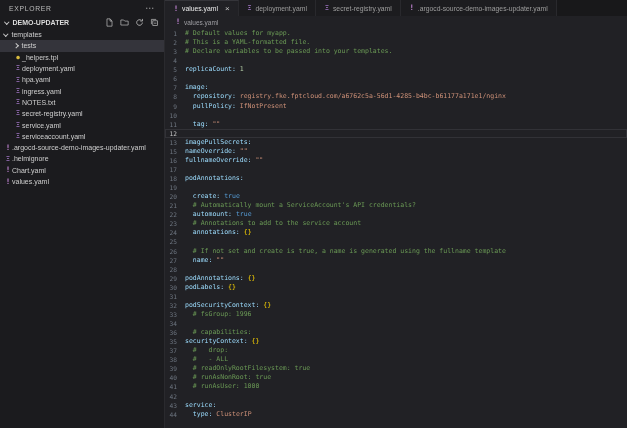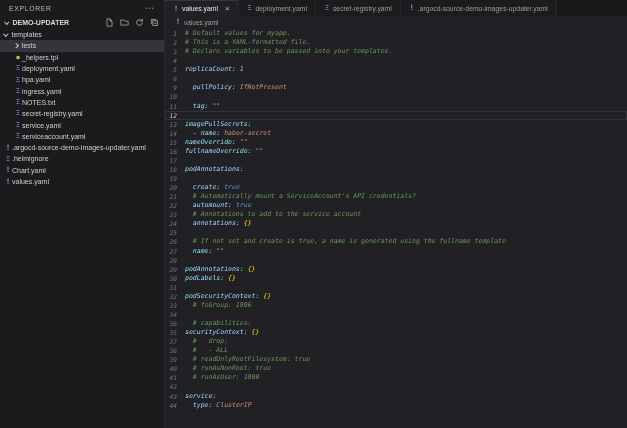--- a/index.html
+++ b/index.html
@@ -38,21 +38,21 @@
     color:#9d9d9d; background:#1c1c1f; border-right:1px solid #29292d; cursor:pointer; }
   .tab.active { background:#212125; color:#ececec; border-top:1px solid #35353a; }
   .tab .ficon { width:6px; }
   .tab-close { margin-left:4px; font-size:8px; color:#c5c5c5; line-height:1; cursor:pointer; }
   .breadcrumb { height:12px; flex-shrink:0; display:flex; align-items:center; gap:3px;
     padding-left:10px; font-size:6.5px; color:#9f9fa4; }
   .breadcrumb .ficon { width:6px; }
 
   .code { flex:1; overflow:hidden; padding-top:1px;
     font-family:"DejaVu Sans Mono",monospace; font-size:6.5px; line-height:9.07px; }
-  .line { display:flex; height:9.07px; align-items:center;font-style:italic; }
+  .line { display:flex; height:9.07px; align-items:center; }
   .line.cur { outline:1px solid #323237; outline-offset:-1px; }
   .ln { width:20px; flex-shrink:0; text-align:right; padding-right:8px;
     color:#6e7681; font-size:6.2px; }
   .line.cur .ln { color:#c6c6c6; }
   .lc { white-space:pre; color:#cccccc; }
   .tok-com   { color:#6a9955; }
   .tok-key   { color:#9cdcfe; }
   .tok-str   { color:#ce9178; }
   .tok-num   { color:#b5cea8; }
   .tok-kw    { color:#569cd6; }
@@ -194,43 +194,47 @@
         </div>
         <div class="line">
           <span class="ln">5</span>
           <span class="lc"><span class="tok-key">replicaCount:</span><span class="tok-plain"> </span><span class="tok-num">1</span></span>
         </div>
         <div class="line">
           <span class="ln">6</span>
           <span class="lc">&nbsp;</span>
         </div>
         <div class="line">
+          <span class="ln">7</span>
+          <span class="lc"><span class="tok-key">image:</span></span>
+        </div>
+        <div class="line">
+          <span class="ln">8</span>
+          <span class="lc"><span class="tok-plain">  </span><span class="tok-key">repository:</span><span class="tok-plain"> </span><span class="tok-str">registry.fke.fptcloud.com/a6762c5a-56d1-4285-b4bc-b61177a171e1/nginx</span></span>
+        </div>
+        <div class="line">
           <span class="ln">9</span>
           <span class="lc"><span class="tok-plain">  </span><span class="tok-key">pullPolicy:</span><span class="tok-plain"> </span><span class="tok-str">IfNotPresent</span></span>
         </div>
         <div class="line">
           <span class="ln">10</span>
         </div>
         <div class="line">
           <span class="ln">11</span>
           <span class="lc"><span class="tok-plain">  </span><span class="tok-key">tag:</span><span class="tok-plain"> </span><span class="tok-str">""</span></span>
         </div>
         <div class="line cur">
           <span class="ln">12</span>
           <span class="lc">&nbsp;</span>
         </div>
         <div class="line">
           <span class="ln">13</span>
           <span class="lc"><span class="tok-key">imagePullSecrets:</span></span>
         </div>
         <div class="line">
-          <span class="ln">14</span>
-          <span class="lc"><span class="tok-plain">  - </span><span class="tok-key">name:</span><span class="tok-plain"> </span><span class="tok-str">habor-secret</span></span>
-        </div>
-        <div class="line">
           <span class="ln">15</span>
           <span class="lc"><span class="tok-key">nameOverride:</span><span class="tok-plain"> </span><span class="tok-str">""</span></span>
         </div>
         <div class="line">
           <span class="ln">16</span>
           <span class="lc"><span class="tok-key">fullnameOverride:</span><span class="tok-plain"> </span><span class="tok-str">""</span></span>
         </div>
         <div class="line">
           <span class="ln">17</span>
           <span class="lc">&nbsp;</span>

